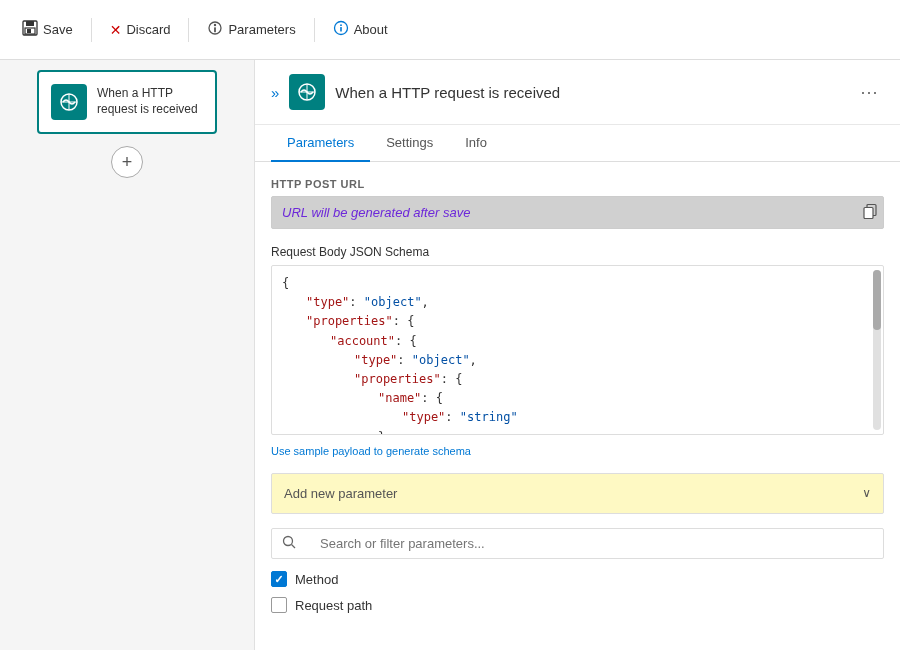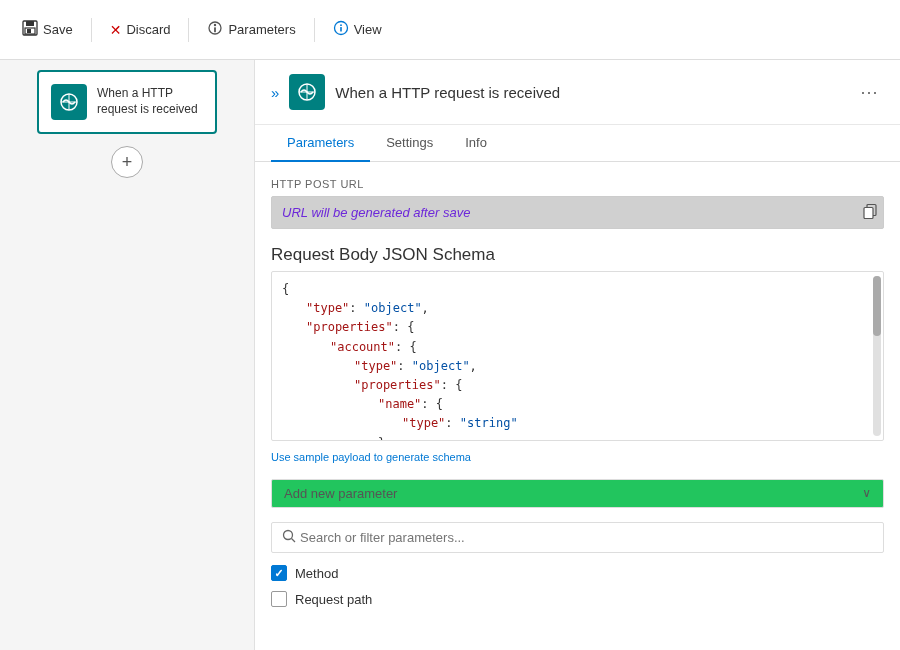--- a/index.html
+++ b/index.html
@@ -82,38 +82,38 @@
       padding: 10px 16px; cursor: pointer; font-size: 13px;
       color: #555; border-bottom: 2px solid transparent; margin-bottom: -1px;
     }
     .tab.active { color: #0078d4; border-bottom-color: #0078d4; }
 
     
     .content-area { padding: 16px; }
 
     .field-label {
       font-size: 11px; color: #666; letter-spacing: 0.5px;
-      text-transform: uppercase; margin-bottom: 6px; font-weight: 400;
+      text-transform: uppercase; margin-bottom: 6px; font-weight: 700;
     }
 
     
     .url-field-wrap { position: relative; margin-bottom: 16px; }
     .url-field {
       width: 100%; padding: 8px 36px 8px 10px;
       background: #d0d0d0; border: 1px solid #ccc;
       border-radius: 2px; font-size: 13px; color: #555;
       font-style: italic;
     }
     .copy-btn {
       position: absolute; right: 6px; top: 50%; transform: translateY(-50%);
       background: none; border: none; cursor: pointer; color: #555; font-size: 15px;
     }
 
     
-    .schema-label { font-size: 17px; color: #333; margin-bottom: 6px; }
+    .schema-label { font-size: 12px; color: #333; margin-bottom: 6px; }
     .json-editor {
       border: 1px solid #ddd; border-radius: 2px;
       background: #fff; font-family: 'Consolas', monospace; font-size: 12px;
       padding: 8px 10px; height: 170px; overflow: hidden;
       position: relative; margin-bottom: 10px;
     }
     .json-editor .line { white-space: pre; line-height: 1.6; }
     .json-key { color: #a31515; }
     .json-colon { color: #333; }
     .json-value-str { color: #0451a5; }
@@ -126,30 +126,30 @@
       width: 8px; height: 60px; background: #aaa; border-radius: 4px;
     }
 
     .sample-payload-link {
       color: #0078d4; font-size: 11px; cursor: pointer; text-decoration: none;
       display: block; margin-bottom: 16px;
     }
 
     
     .add-param-dropdown {
-      width: 100%; padding: 6px 12px;
+      width: 100%; padding: 12px 12px;
       border: 1px solid #ddd; border-radius: 2px;
-      background: #22c55e; display: flex; justify-content: space-between;
+      background: #fef9c3; display: flex; justify-content: space-between;
       align-items: flex-start; cursor: pointer; margin-bottom: 14px;
       font-size: 13px; color: #555;
     }
 
     
     .search-filter {
-      display: flex; align-items: center; gap: 4px;
+      display: flex; align-items: center; gap: 24px;
       border: 1px solid #ddd; border-radius: 2px;
       padding: 6px 10px; margin-bottom: 12px;
       background: #fff;
     }
     .search-filter input {
       border: none; outline: none; font-size: 13px;
       color: #333; width: 100%; background: transparent;
     }
     .search-icon { color: #666; font-size: 13px; }
 
@@ -207,21 +207,21 @@
   </button>
   <div class="toolbar-separator"></div>
   <button class="toolbar-btn">
     <span class="icon" style="color:#0078d4;">
       <svg width="16" height="16" viewBox="0 0 16 16" fill="none">
         <circle cx="8" cy="8" r="6.5" stroke="#0078d4" stroke-width="1.3"></circle>
         <circle cx="8" cy="5.2" r="0.9" fill="#0078d4"></circle>
         <rect x="7.2" y="7" width="1.6" height="4.5" rx="0.5" fill="#0078d4"></rect>
       </svg>
     </span>
-    <span>View</span>
+    <span>About</span>
   </button>
 </div>
 
 <div class="main-layout">
 
   <div class="left-panel">
     <div class="node-card">
       <div class="node-icon-wrap">
         <svg width="20" height="20" viewBox="0 0 20 20" fill="white">
           <circle cx="10" cy="10" r="8" stroke="white" stroke-width="1.5" fill="none"></circle>

